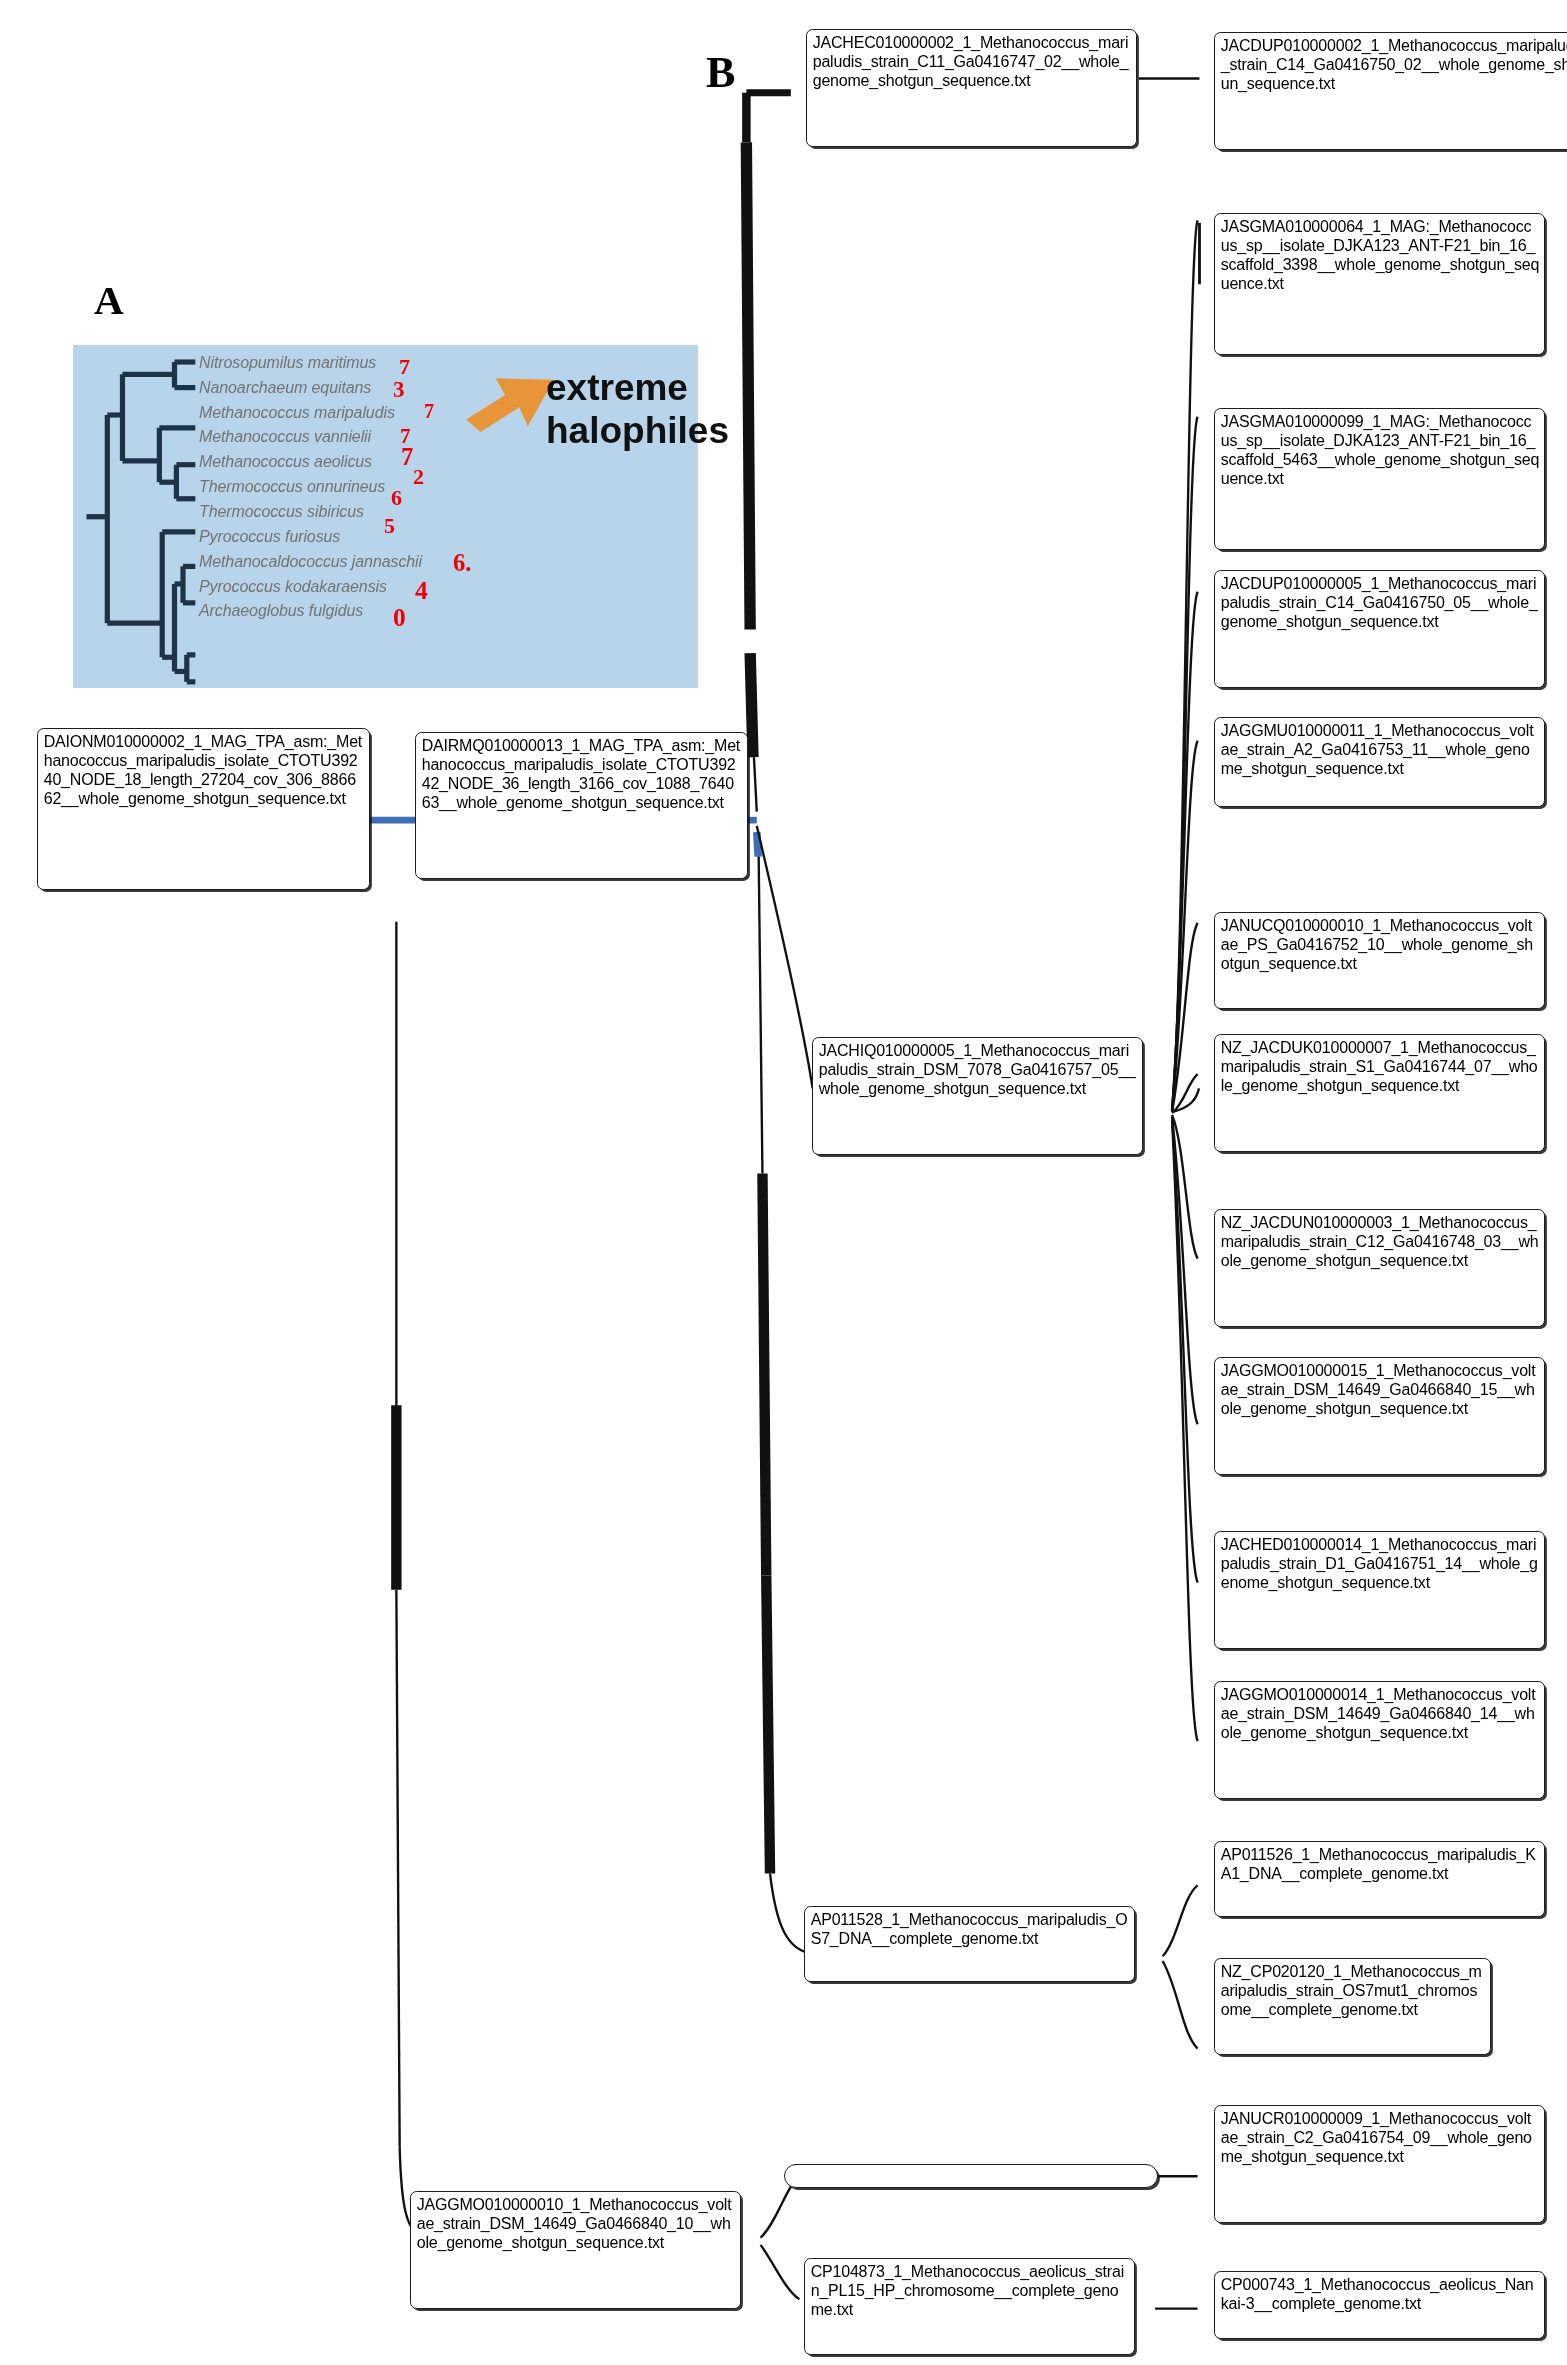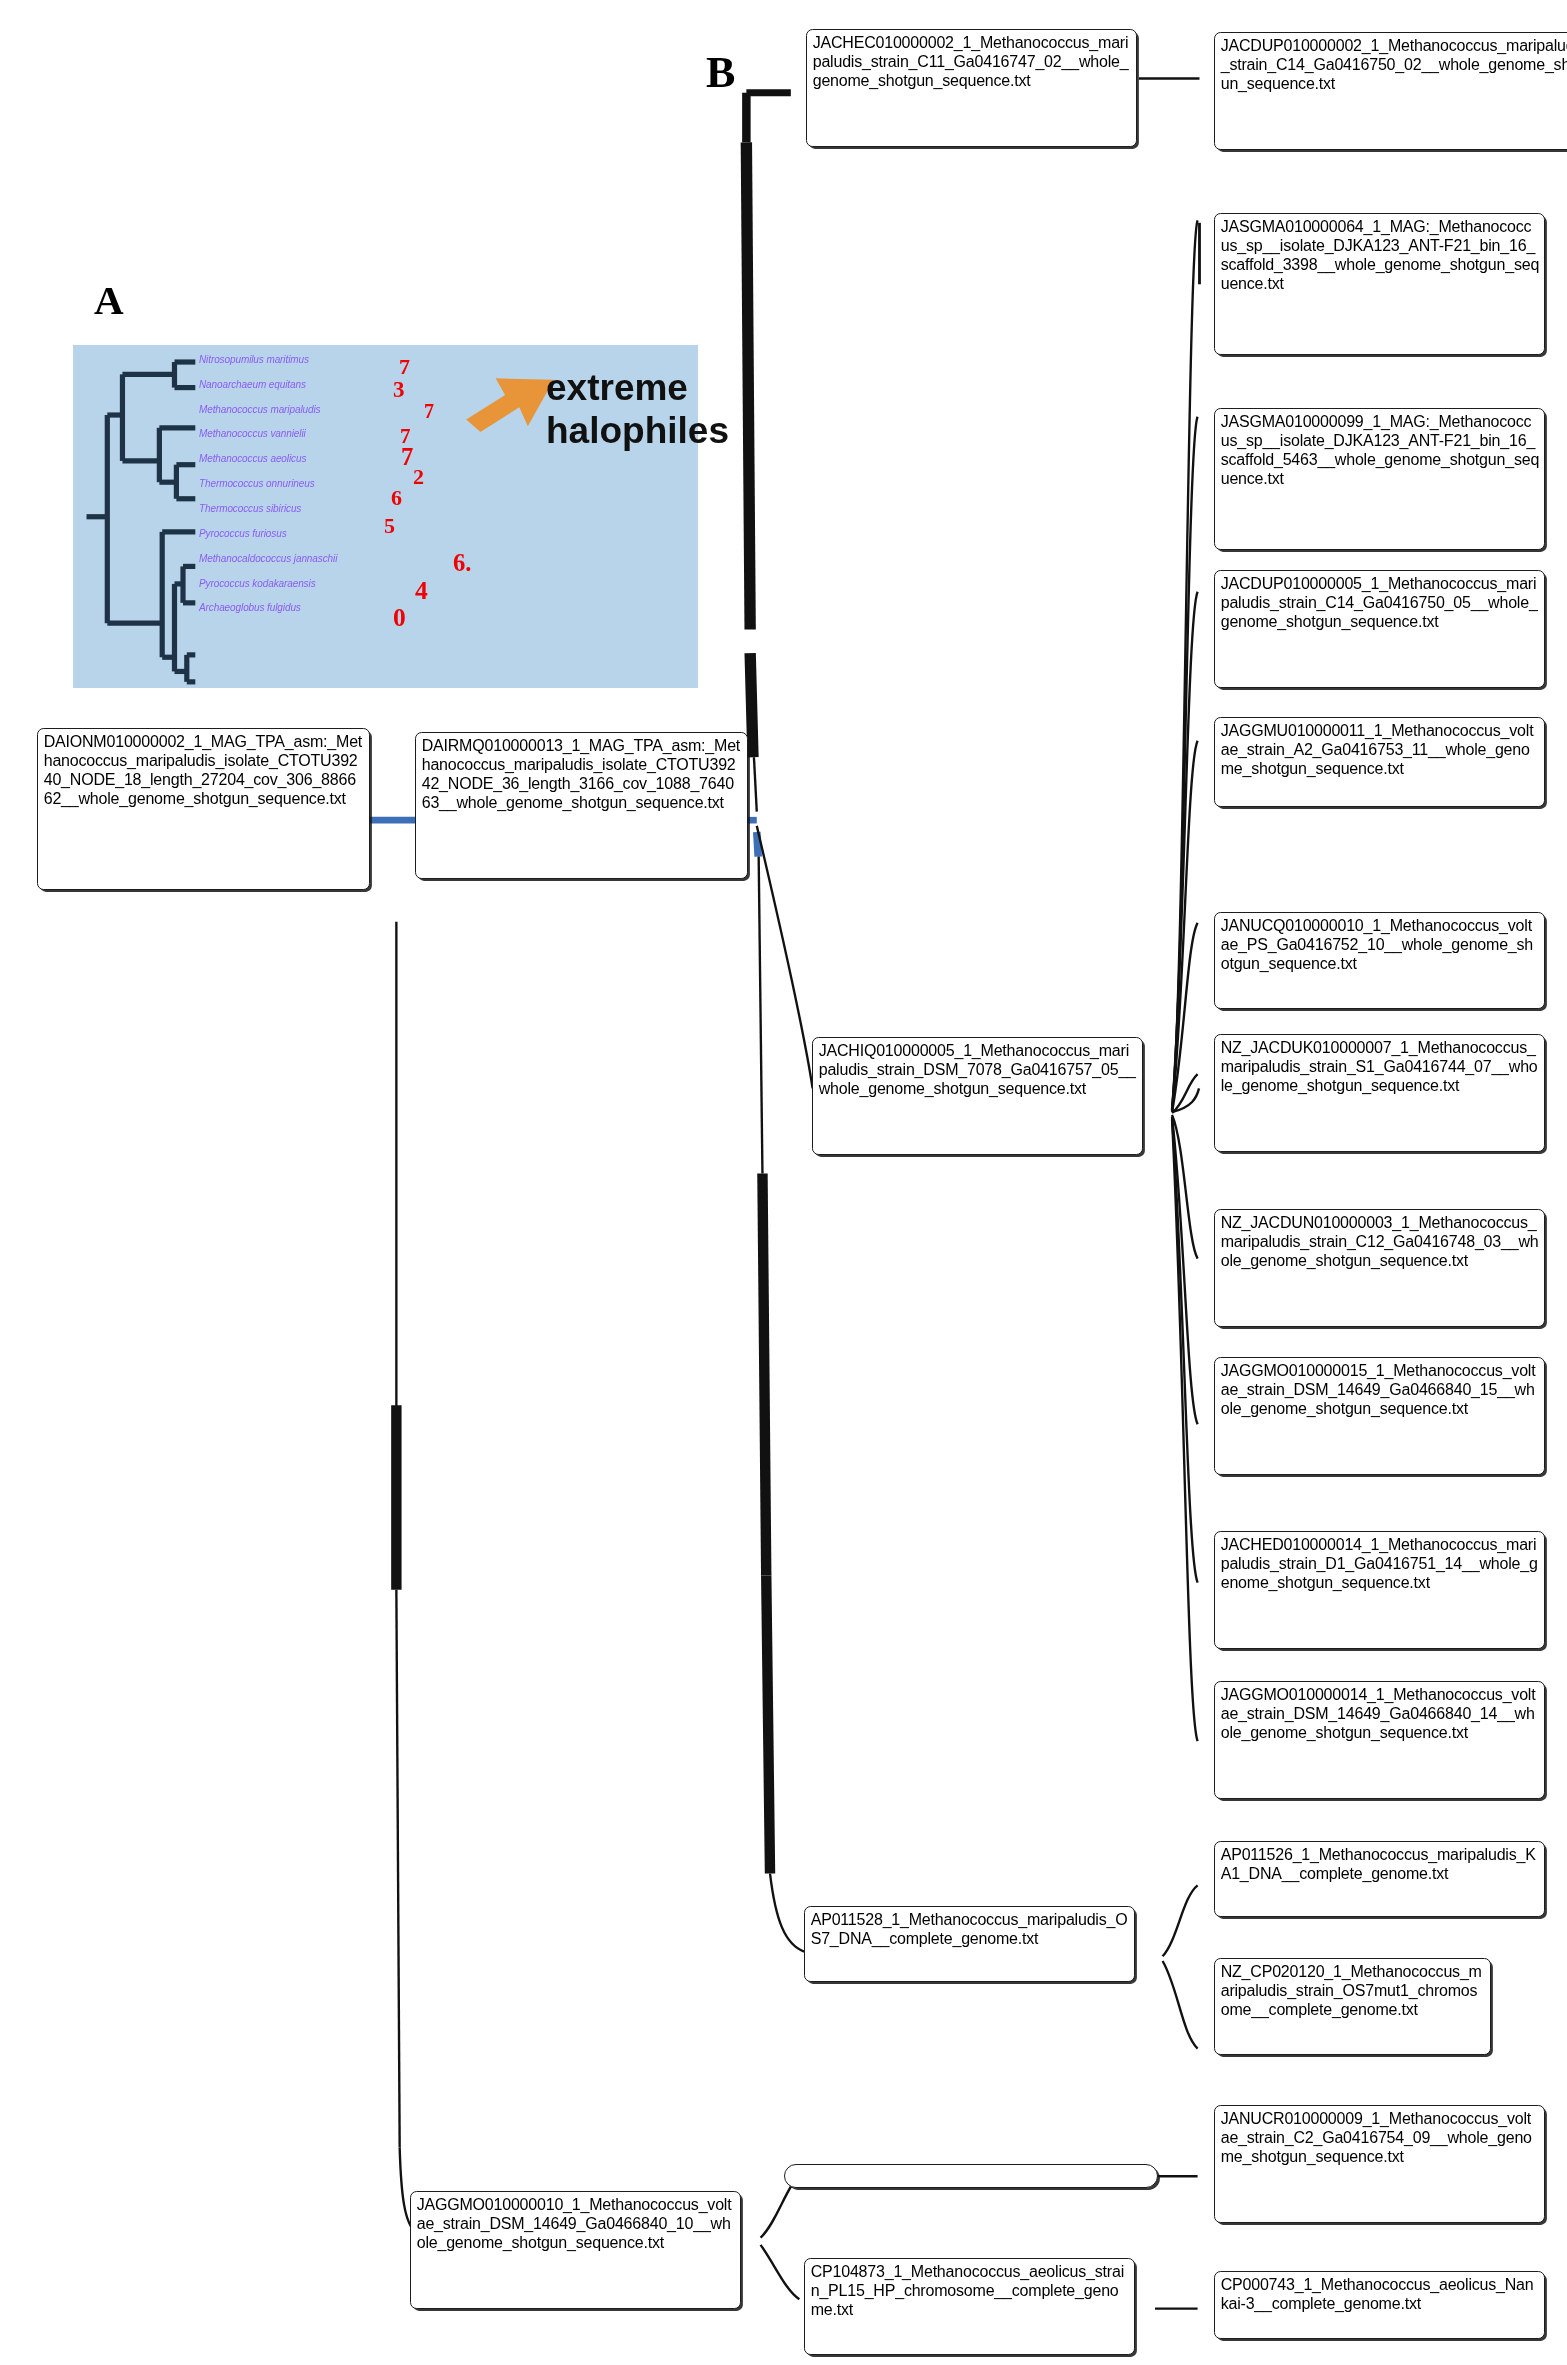--- a/index.html
+++ b/index.html
@@ -5,22 +5,22 @@
   html,body{margin:0;padding:0;background:#ffffff;}
   body{font-family:"Liberation Sans",sans-serif;}
   #page{position:relative;width:1567px;height:2382px;background:#fff;overflow:hidden;}
 
   
   .panel-label{position:absolute;font-family:"Liberation Serif",serif;font-weight:bold;color:#000;line-height:1;}
 
   
   #panelA-box{position:absolute;background:#b8d4ea;}
   #panelA-tree{position:absolute;}
-  .sp-name{position:absolute;font-family:"Liberation Sans",sans-serif;font-style:italic;color:#8b5cf6;
-           font-size:10px;white-space:nowrap;letter-spacing:-0.1px;}
+  .sp-name{position:absolute;font-family:"Liberation Sans",sans-serif;font-style:italic;color:#737373;
+           font-size:16px;white-space:nowrap;letter-spacing:-0.1px;}
   .redmark{position:absolute;color:#f00000;font-family:"Liberation Serif",serif;font-weight:bold;line-height:1;}
   #halo-text{position:absolute;font-family:"Liberation Sans",sans-serif;font-weight:bold;color:#111;
              font-size:37px;line-height:1.15;}
 
   
   .node{position:absolute;background:#ffffff;border:1.4px solid #1c1c1c;border-radius:6.6px;
         box-shadow:2.4px 2.4px 0 -0.5px rgba(20,20,20,0.85);
         font-family:"Liberation Sans",sans-serif;font-size:16px;line-height:1.175;
         color:#000;letter-spacing:-0.2px;word-break:break-all;overflow:hidden;
         padding:4.3px 4.7px 4.3px 5.7px;box-sizing:border-box;}

